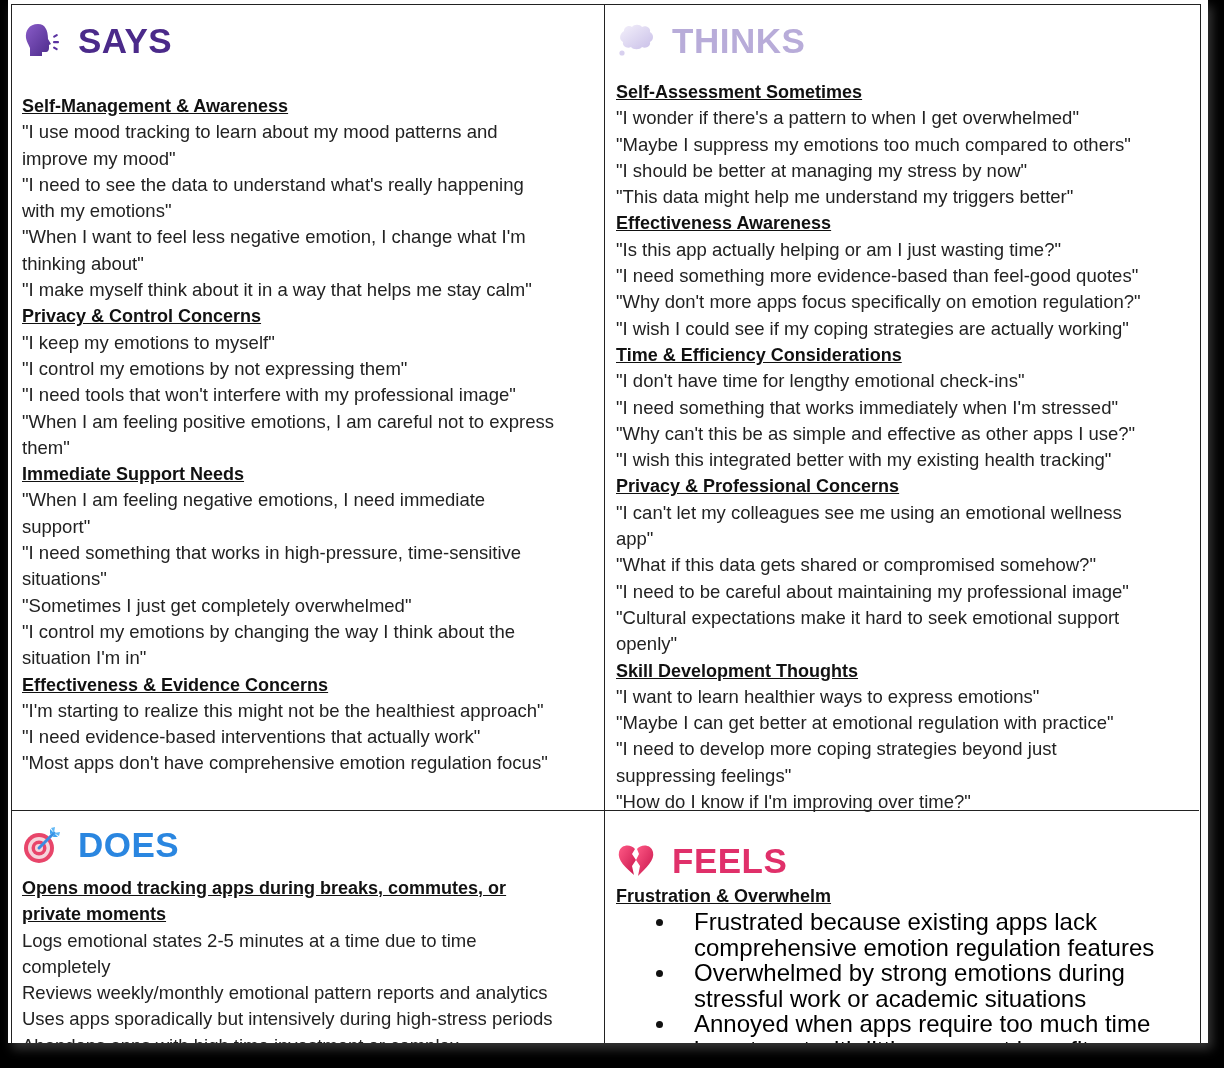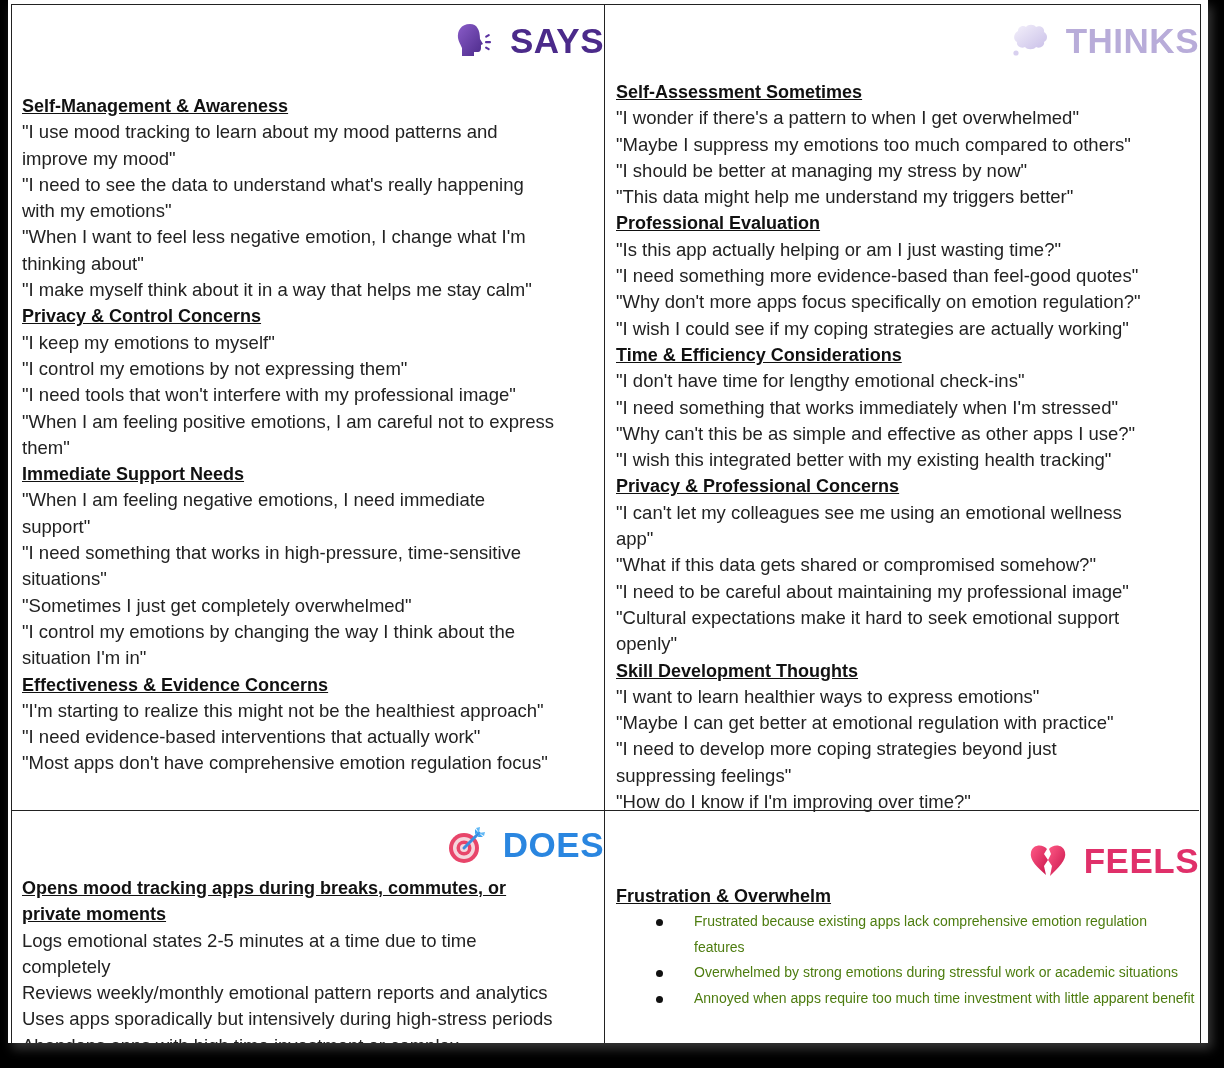--- a/index.html
+++ b/index.html
@@ -40,21 +40,20 @@
     .cell.tr { left: 593px; top: 0; width: 594px; height: 806px; border-bottom: 1.5px solid #222; padding-left: 11px; }
     .cell.bl { left: 0; top: 806px; width: 593px; height: 400px; border-right: 1.5px solid #222; }
     .cell.br { left: 593px; top: 806px; width: 594px; height: 400px; padding-left: 11px; }
 
     .head {
       display: flex;
       align-items: center;
       height: 44px;
       margin-top: 14px;
       margin-bottom: 0;
-      justify-content: flex-end;
     }
     .head .icon {
       width: 40px;
       height: 40px;
       margin-right: 16px;
       display: flex;
       align-items: center;
       justify-content: center;
     }
     .head .title {
@@ -84,23 +83,23 @@
       line-height: 26.3px;
       color: #222;
     }
     ul.bullets {
       margin: 0;
       padding: 0 0 0 78px;
       list-style: none;
     }
     ul.bullets li {
       position: relative;
-      font-size: 14px;
+      font-size: 24px;
       line-height: 25.5px;
-      color: #4d7c0f;
+      color: #000000;
     }
     ul.bullets li::before {
       content: "";
       position: absolute;
       left: -38px;
       top: 10px;
       width: 7px;
       height: 7px;
       background: #111;
       border-radius: 50%;
@@ -189,21 +188,21 @@
 
       <div>
         <div class="section-title">Self-Assessment Sometimes</div>
         <div class="line">"I wonder if there's a pattern to when I get overwhelmed"</div>
         <div class="line">"Maybe I suppress my emotions too much compared to others"</div>
         <div class="line">"I should be better at managing my stress by now"</div>
         <div class="line">"This data might help me understand my triggers better"</div>
       </div>
 
       <div>
-        <div class="section-title">Professional Evaluation</div>
+        <div class="section-title">Effectiveness Awareness</div>
         <div class="line">"Is this app actually helping or am I just wasting time?"</div>
         <div class="line">"I need something more evidence-based than feel-good quotes"</div>
         <div class="line">"Why don't more apps focus specifically on emotion regulation?"</div>
         <div class="line">"I wish I could see if my coping strategies are actually working"</div>
       </div>
 
       <div>
         <div class="section-title">Time &amp; Efficiency Considerations</div>
         <div class="line">"I don't have time for lengthy emotional check-ins"</div>
         <div class="line">"I need something that works immediately when I'm stressed"</div>

